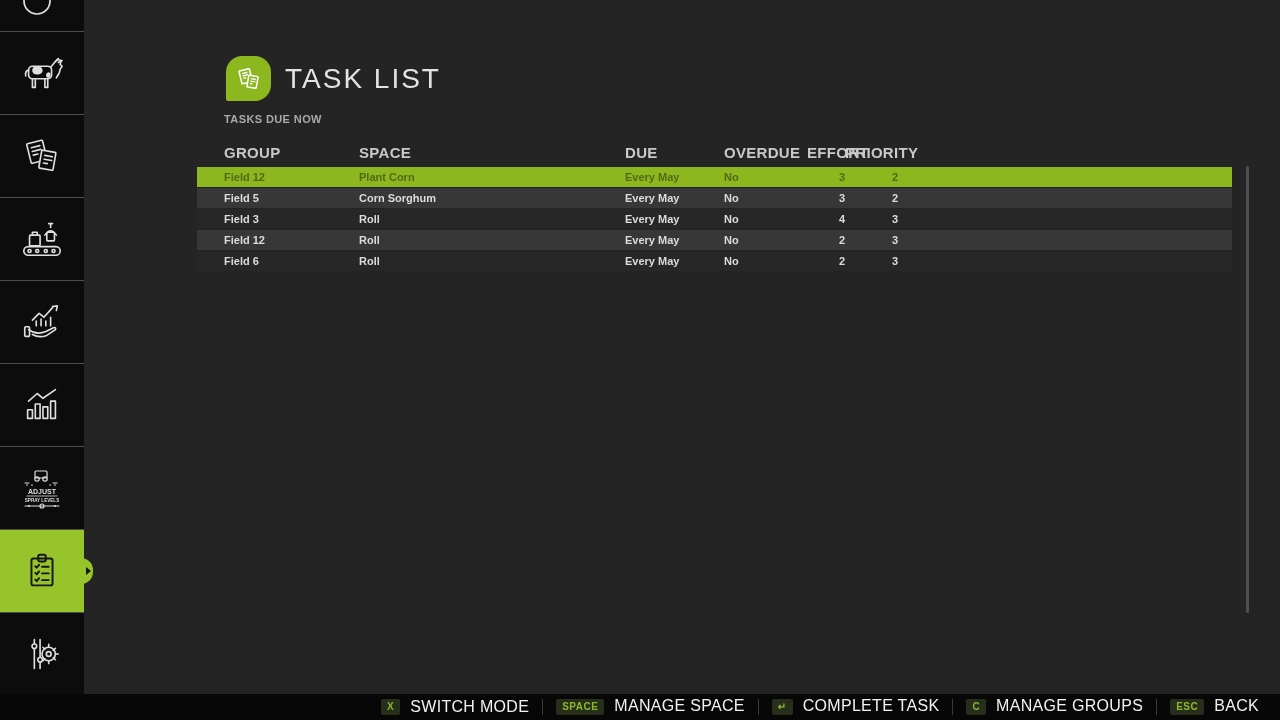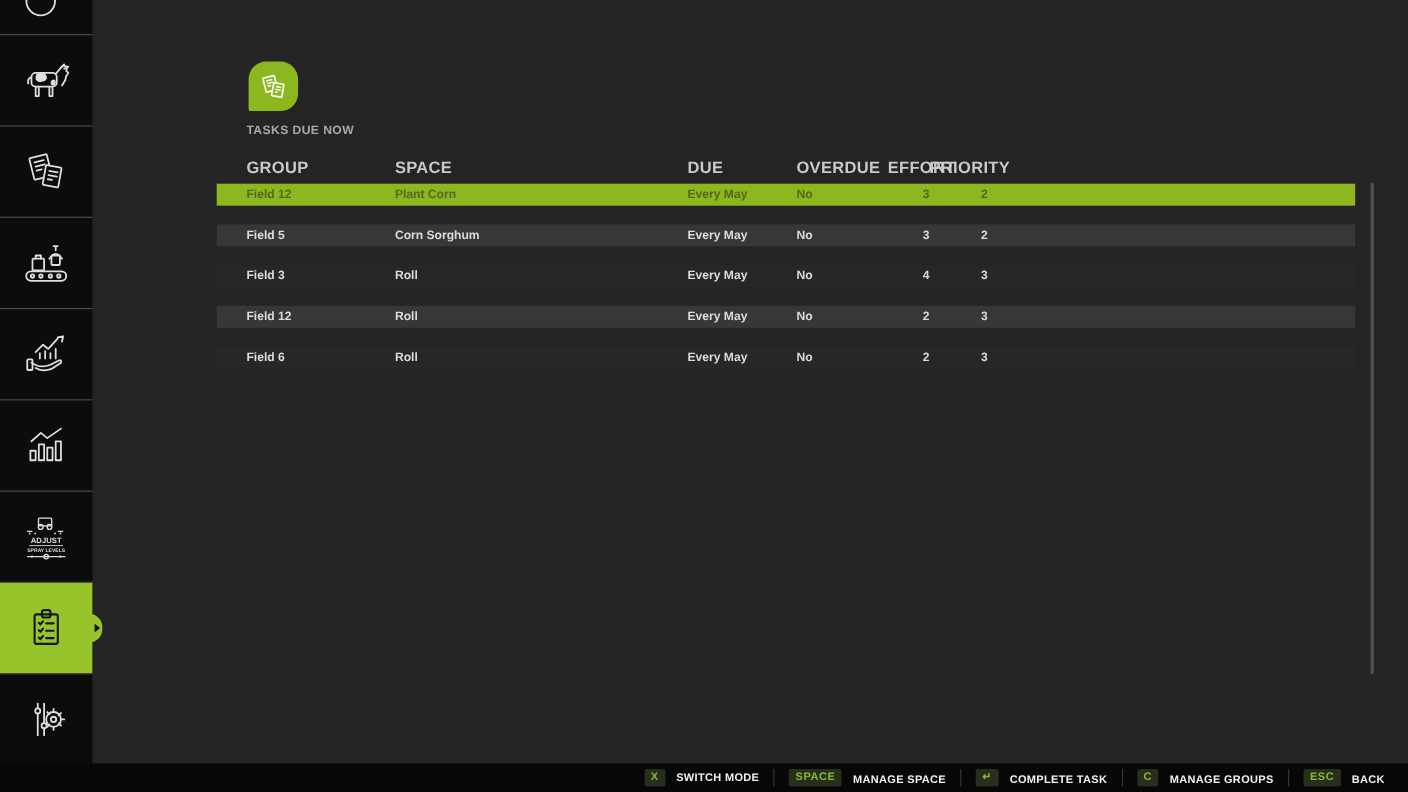--- a/index.html
+++ b/index.html
@@ -51,21 +51,21 @@
   }
 
   
   .task-table { position:absolute; left:197px; top:144px; width:1035px; }
   .trow {
     display:grid;
     grid-template-columns:135px 266px 99px 83px 38px 53px 1fr;
     padding-left:27px; align-items:center;
   }
   .thead { height:14px; font-size:15px; font-weight:bold; color:#c9c9c9; letter-spacing:0.3px; margin-bottom:9px; }
-  .tbody .trow { height:20px; margin-bottom:17px; font-size:11px; font-weight:bold; color:#dcdcdc; }
+  .tbody .trow { height:20px; margin-bottom:1px; font-size:11px; font-weight:bold; color:#dcdcdc; }
   .tbody .trow:nth-child(odd) { background: var(--row-dark,#272727); }
   .tbody .trow:nth-child(even) { background: var(--row-light,#373737); }
   .tbody .trow.selected { background: var(--accent-green,#8cb71f); color: var(--selected-row-text,#556d1a); }
   .cell-effort, .cell-priority, .th-effort, .th-priority { text-align:right; }
 
   .scrollbar {
     position:absolute; left:1246px; top:166px; width:3px; height:447px;
     background:#4f4f4f; border-radius:2px;
   }
 
@@ -75,21 +75,21 @@
     background: var(--bg-bottombar,#070707);
     display:flex; align-items:center; justify-content:flex-end; padding-right:8px;
   }
   .hotkey { display:flex; align-items:center; gap:10px; padding:0 13px; height:16px; }
   .hotkey + .hotkey { border-left:1px solid #3a3a3a;align-items:flex-end; }
   .key-badge {
     background: var(--key-bg,#272e1b); color: var(--key-text,#8ab92e);
     font-size:10px; font-weight:bold; letter-spacing:0.5px;
     padding:3px 6px; border-radius:2px; line-height:10px; min-width:10px; text-align:center;
   }
-  .hotkey-label { font-size:10px; font-weight:bold; color:#f2f2f2; letter-spacing:0.3px; }
+  .hotkey-label { font-size:16px; font-weight:normal; color:#f2f2f2; letter-spacing:0.3px; }
 </style>
 </head>
 <body>
 
 <div class="sidebar">
 
   <div class="side-cell partial">
     <svg width="84" height="31">
       <circle cx="37" cy="1" r="13" class="icon-stroke"></circle>
     </svg>
@@ -205,20 +205,21 @@
       <g transform="rotate(-14 19 19)">
         <rect x="10" y="9" width="17" height="21" rx="1" fill="none" stroke="#fff" stroke-width="2.4"></rect>
         <path d="M14 14 h9 M14 18 h9 M14 22 h5" stroke="#fff" stroke-width="2.2" fill="none"></path>
       </g>
       <g transform="rotate(10 30 29)">
         <rect x="22" y="19" width="15" height="19" rx="1" fill="#8cb71f" stroke="#fff" stroke-width="2.4"></rect>
         <path d="M26 24 h8 M26 28 h8 M26 32 h4" stroke="#fff" stroke-width="2.2" fill="none"></path>
       </g>
     </svg>
   </div>
+  <div class="page-title">TASK LIST</div>
 </div>
 
 <div class="section-label">TASKS DUE NOW</div>
 
 <div class="task-table">
   <div class="trow thead">
     <div class="th-group">GROUP</div>
     <div class="th-task">SPACE</div>
     <div class="th-due">DUE</div>
     <div class="th-overdue">OVERDUE</div>

